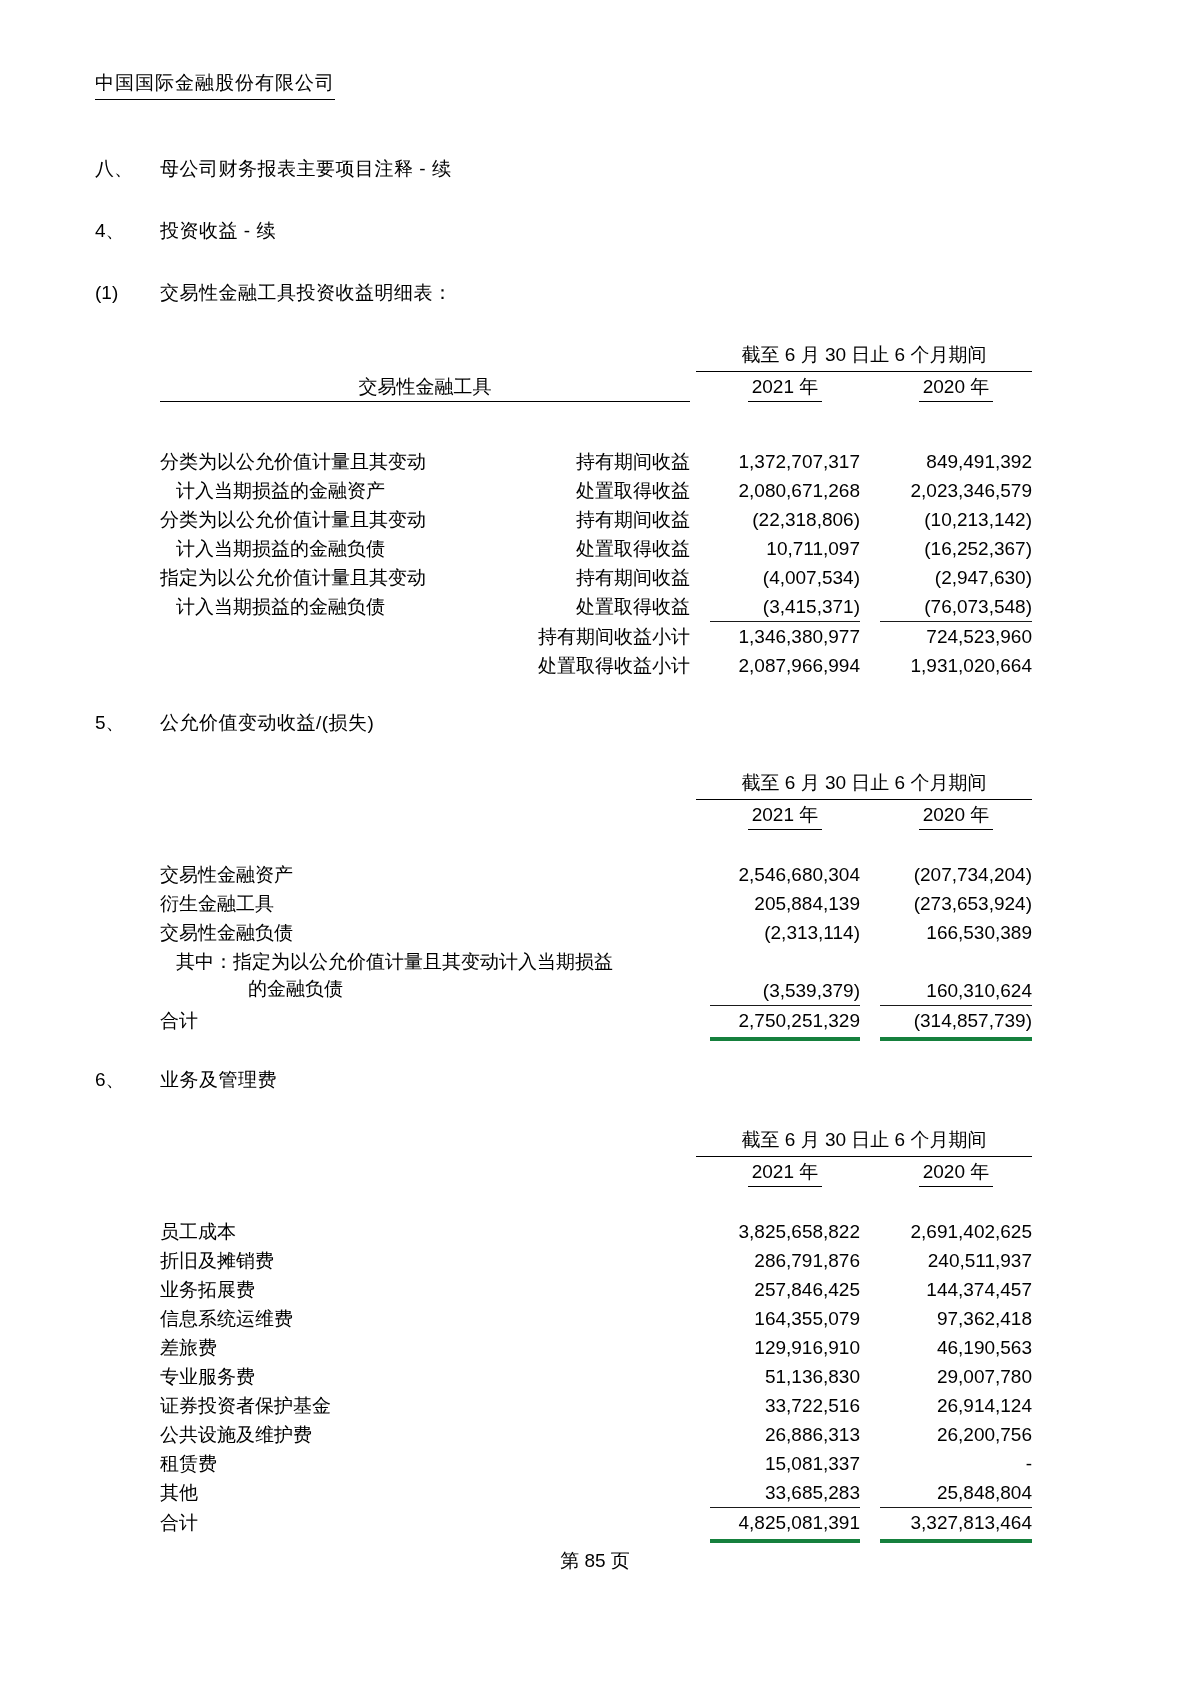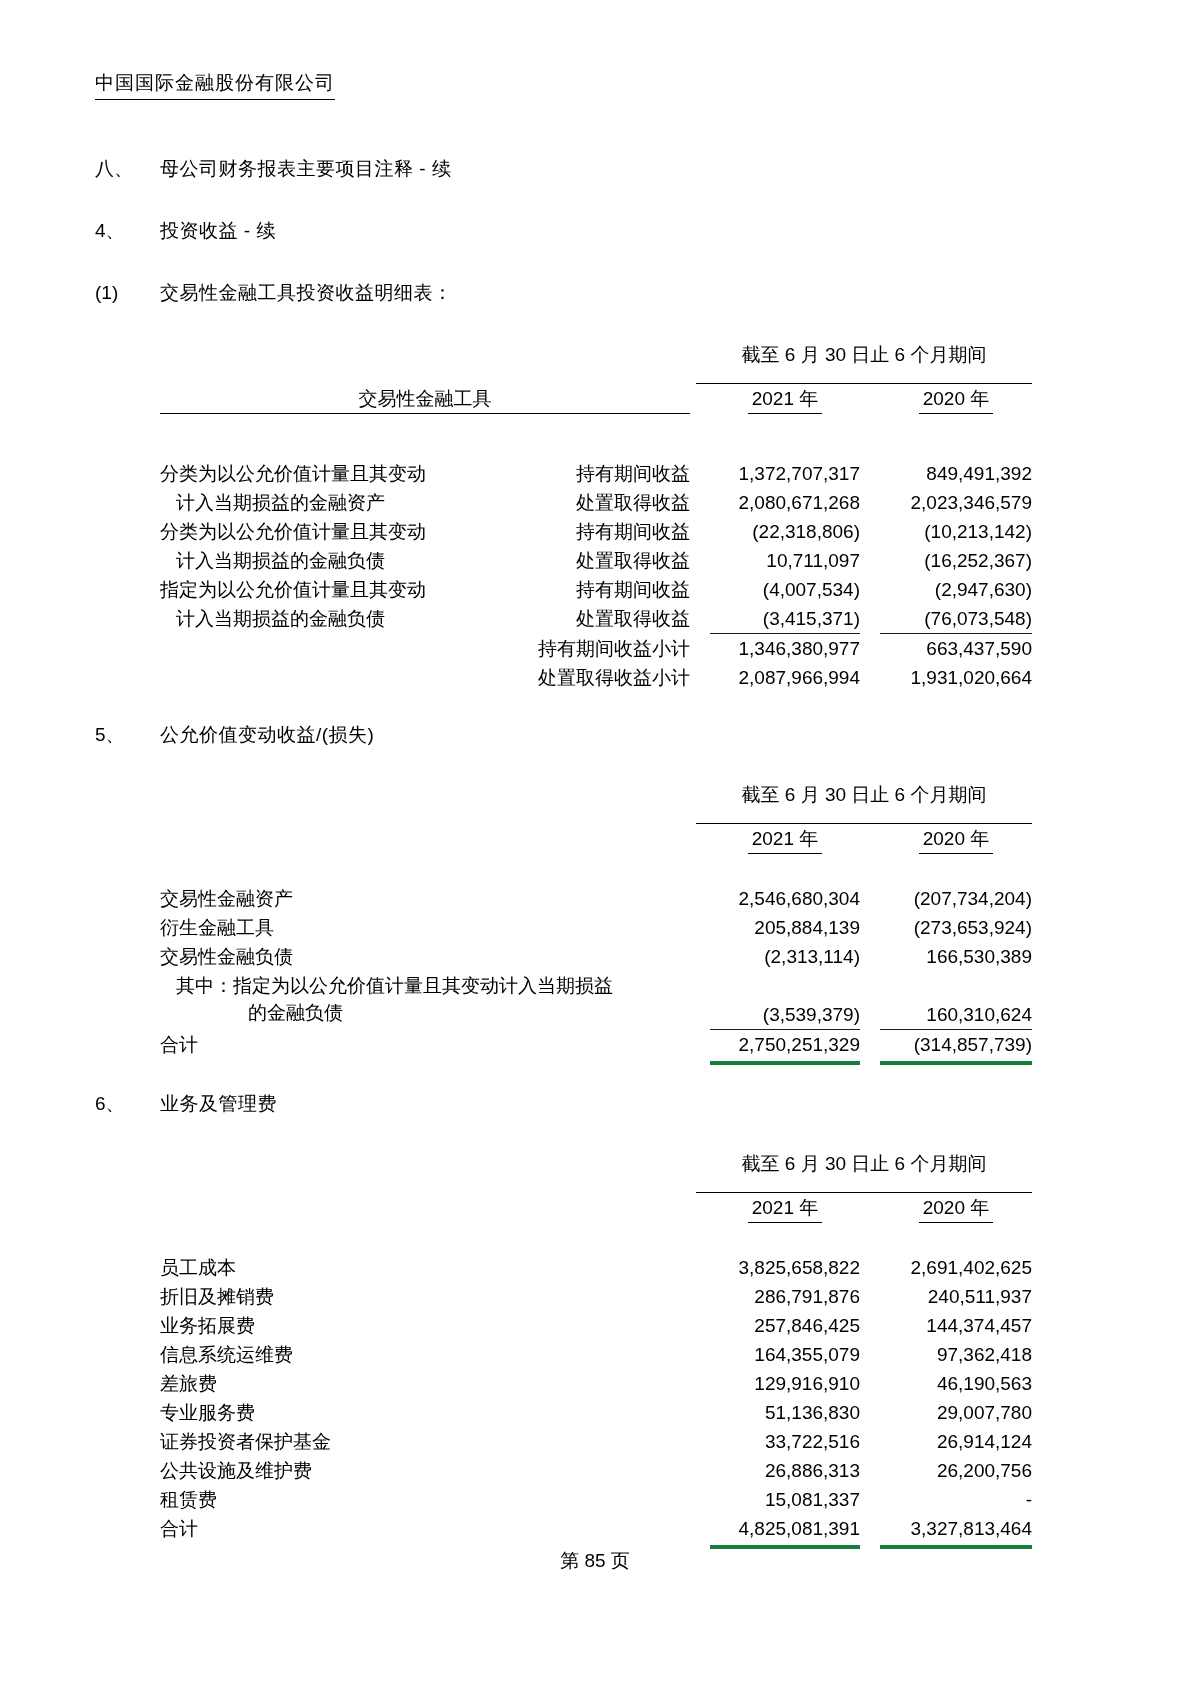--- a/index.html
+++ b/index.html
@@ -53,21 +53,21 @@
   .c-lab { text-align:left; }
   .c-sub { text-align:right; }
   .c-num { text-align:right; }
   .ind1 { padding-left:16px; }
   .ind2 { padding-left:88px;font-family:Liberation Mono, monospace; }
 
   .period-cell {
     text-align:center;
     border-bottom:1.6px solid #000;
     margin-left:-14px;
-    padding-bottom:14px;
+    padding-bottom:2px;
   }
   .g4-period { grid-column:3/5; }
   .g3-period { grid-column:2/4; }
   .colhead-cell {
     grid-column:1/3;
     text-align:center;
     border-bottom:1.6px solid #000;
     align-self:end;
   }
   .year-cell { text-align:center;text-decoration:underline; }
@@ -156,21 +156,21 @@
     <div class="grid4">
       <div class="c-lab ind1">计入当期损益的金融负债</div>
       <div class="c-sub">处置取得收益</div>
       <div class="c-num bb-thin">(3,415,371)</div>
       <div class="c-num bb-thin">(76,073,548)</div>
     </div>
     <div class="grid4">
       <div class="c-lab"></div>
       <div class="c-sub">持有期间收益小计</div>
       <div class="c-num">1,346,380,977</div>
-      <div class="c-num">663,437,590</div>
+      <div class="c-num">724,523,960</div>
     </div>
     <div class="grid4">
       <div class="c-lab"></div>
       <div class="c-sub">处置取得收益小计</div>
       <div class="c-num">2,087,966,994</div>
       <div class="c-num">1,931,020,664</div>
     </div>
   </div>
 
   <div class="heading h5">
@@ -278,20 +278,25 @@
       <div class="c-lab">公共设施及维护费</div>
       <div class="c-num">26,886,313</div>
       <div class="c-num">26,200,756</div>
     </div>
     <div class="grid3">
       <div class="c-lab">租赁费</div>
       <div class="c-num">15,081,337</div>
       <div class="c-num">-</div>
     </div>
     <div class="grid3">
+      <div class="c-lab">其他</div>
+      <div class="c-num bb-thin">33,685,283</div>
+      <div class="c-num bb-thin">25,848,804</div>
+    </div>
+    <div class="grid3">
       <div class="c-lab">合计</div>
       <div class="c-num bb-thick">4,825,081,391</div>
       <div class="c-num bb-thick">3,327,813,464</div>
     </div>
   </div>
 
   <div class="footer">第 85 页</div>
 
 </div>
 

